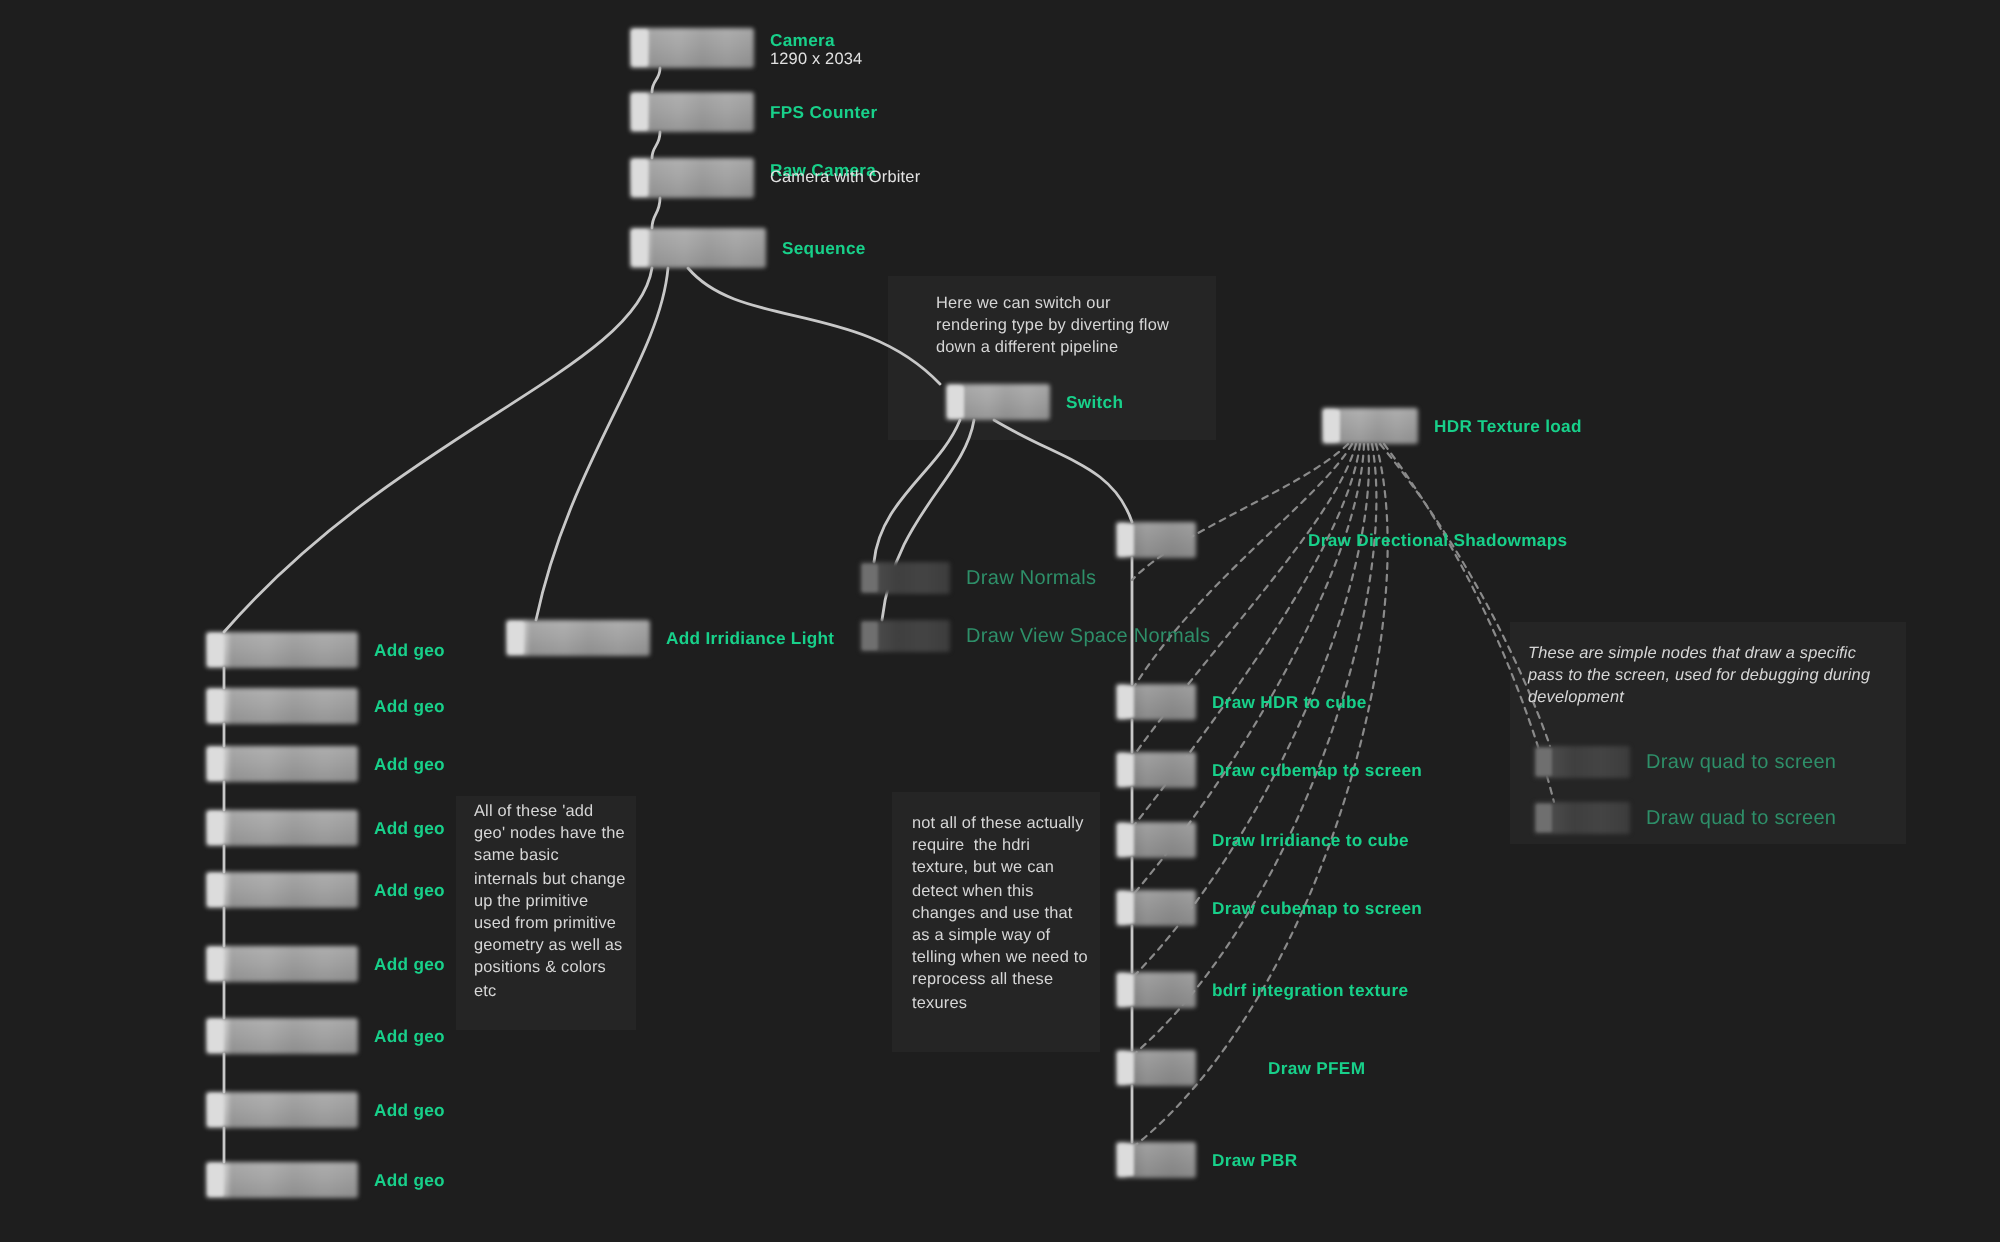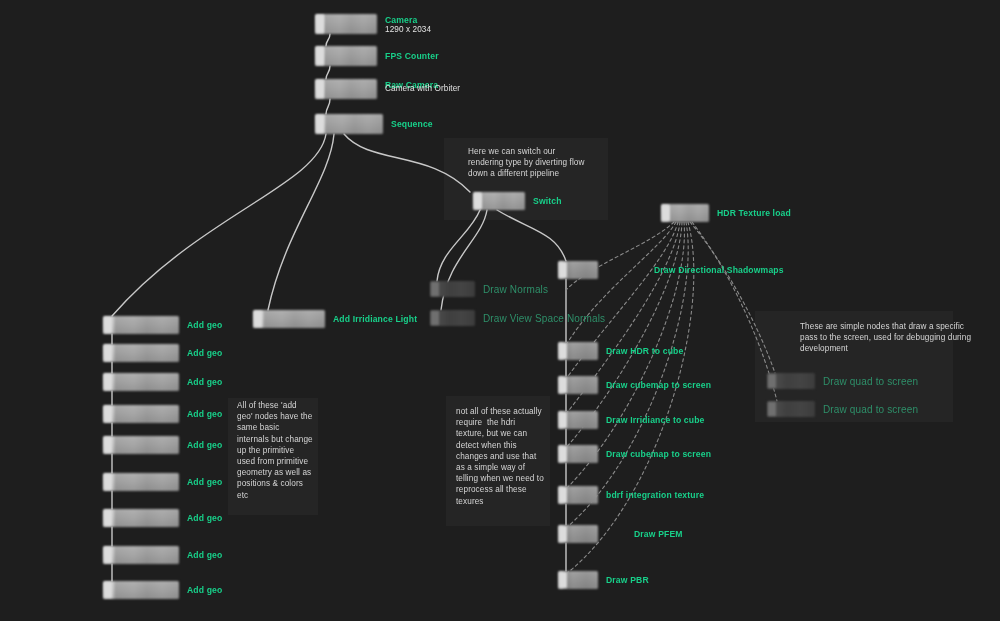--- a/index.html
+++ b/index.html
@@ -162,21 +162,21 @@
         <path d="M 674 222 C 650 245, 590 265, 566 290"></path>
         <path d="M 690 222 C 730 270, 760 330, 775 373"></path>
         <path d="M 692 222 C 736 280, 764 350, 777 401"></path>
       </g>
   </svg>
 
   <div id="panel-texts">
       <div class="panel-text" style="left: 468px; top: 146px; width: 120px;">Here we can switch our rendering type by diverting flow down a different pipeline</div>
       <div class="panel-text" style="left: 237px; top: 400px; width: 76px;">All of these 'add geo' nodes have the same basic internals but change up the primitive used from primitive geometry as well as positions &amp; colors etc</div>
       <div class="panel-text" style="left: 456px; top: 406px; width: 88px;">not all of these actually require  the hdri texture, but we can detect when this changes and use that as a simple way of telling when we need to reprocess all these texures</div>
-      <div class="panel-text" style="left: 800px; top: 321px; width: 184px;">These are simple nodes that draw a specific pass to the screen, used for debugging during development</div>
+      <div class="panel-text" style="left: 764px; top: 321px; width: 184px; font-style: italic;">These are simple nodes that draw a specific pass to the screen, used for debugging during development</div>
     </div>
 
   <div id="nodes">
       <div class="node" style="left: 315px; top: 14px; width: 62px; height: 20px;">
         <div class="body"></div>
         <div class="port-in"></div>
       </div>
       <div class="label" style="left: 385px; top: 15px;">Camera</div>
       <div class="sublabel" style="left: 385px; top: 25px;">1290 x 2034</div>
       <div class="node" style="left: 315px; top: 46px; width: 62px; height: 20px;">

